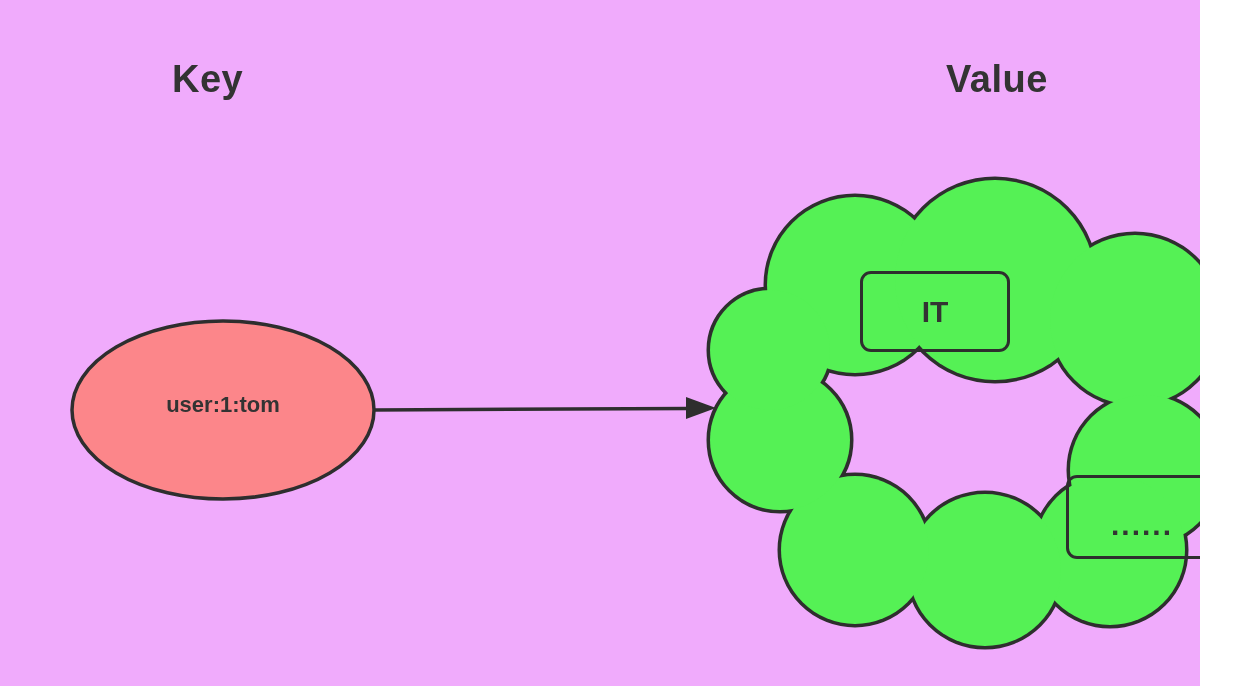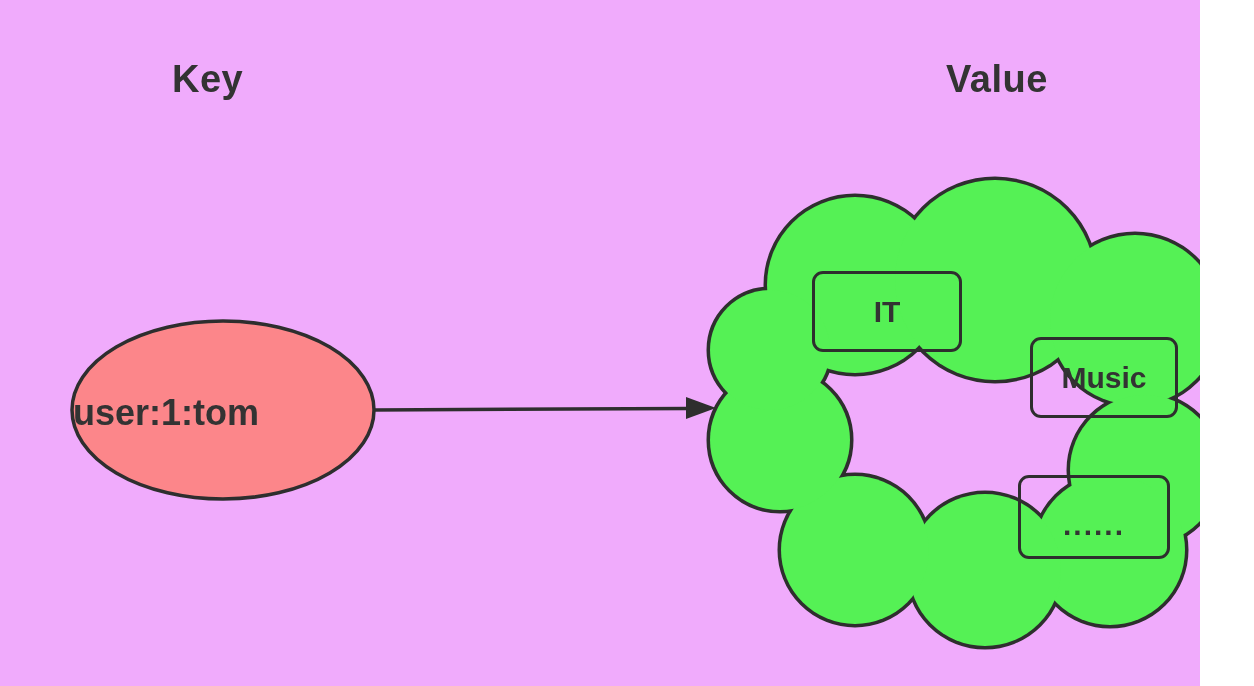--- a/index.html
+++ b/index.html
@@ -60,38 +60,40 @@
     letter-spacing: 0.5px;
     white-space: nowrap;
   }
   .title-key   { left: 172px; top: 58px; }
   .title-value { left: 912px; top: 58px; margin-left: 34px; }
   .key-label {
     position: absolute;
     left: 73px;
     top: 392px;
     width: 300px;
+    text-align: center;
     color: var(--text);
-    font-size: 36px;
+    font-size: 22px;
     font-weight: bold;
     white-space: nowrap;
   }
   .value-box {
     position: absolute;
     box-sizing: border-box;
     border: 3px solid var(--outline);
     border-radius: 11px;
     background: transparent;
     display: flex;
     align-items: center;
     justify-content: center;
     color: var(--text);
     font-size: 30px;
     font-weight: bold;
     white-space: nowrap;
+    margin-left: 48px;
   }
   .box-it    { left: 812px;  top: 271px; width: 150px; height: 81px; }
   .box-music { left: 1030px; top: 337px; width: 148px; height: 81px; }
   .box-sport { left: 825px;  top: 439px; width: 151px; height: 80px; }
   .box-dots  { left: 1018px; top: 475px; width: 152px; height: 84px; padding-top: 16px; letter-spacing: 2px; }
 </style>
 </head>
 <body>
 
 <div class="canvas">
@@ -130,16 +132,15 @@
       <polygon class="arrow-head" points="686,397 716,408 686,419"></polygon>
     </g>
   </svg>
 
   <div class="diagram-title title-key">Key</div>
   <div class="diagram-title title-value">Value</div>
 
   <div class="key-label">user:1:tom</div>
 
   <div class="value-box box-it">IT</div>
-  <div class="value-box box-music">Music</div>
   <div class="value-box box-dots">......</div>
 
 </div>
 
 </body></html>

